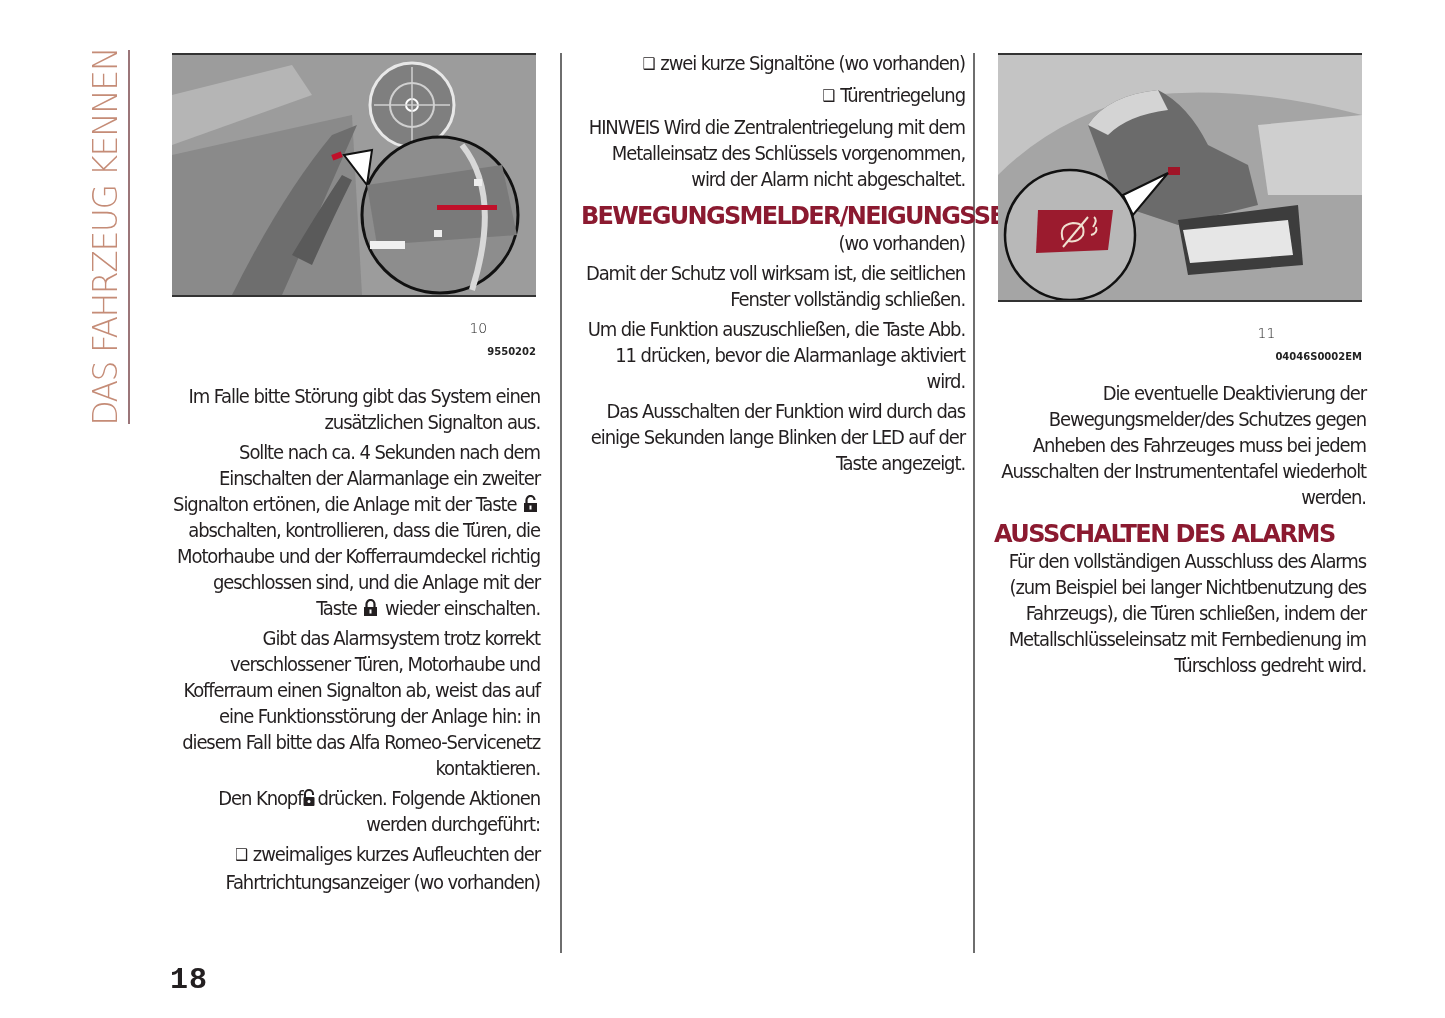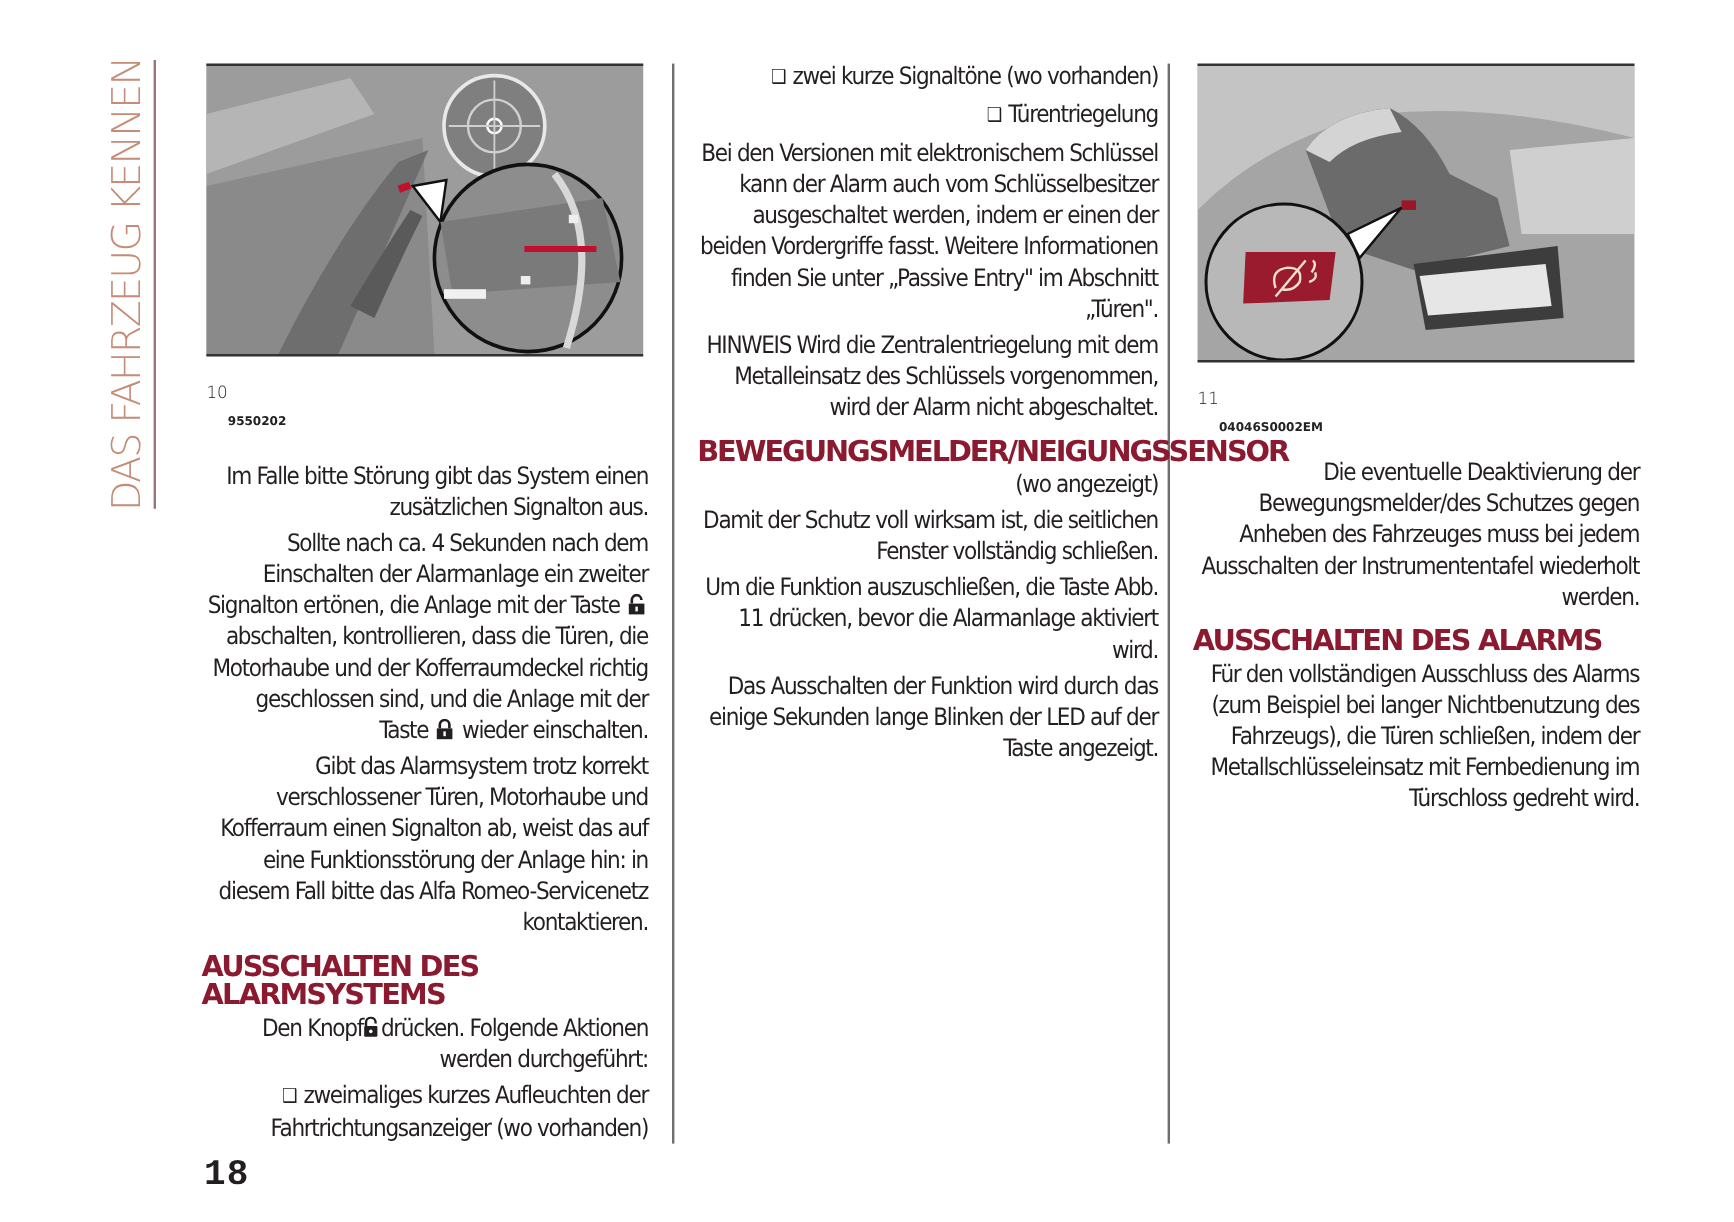--- a/index.html
+++ b/index.html
@@ -21,21 +21,21 @@
   .col1 { left: 168px; width: 372px; }
   .col2 { left: 581px; width: 384px; }
   .col3 { left: 994px; width: 372px; }
   .divider { position: absolute; top: 53px; width: 2px; background: #6e6e6e; height: 900px; }
   .div1 { left: 560px; }
   .div2 { left: 973px; }
   .figure { position: relative; border-top: 2px solid #333; border-bottom: 2px solid #333; overflow: hidden; }
   .fig1 { left: 4px; width: 364px; height: 240px; top: 3px; background: #9a9a9a; }
   .fig2 { width: 364px; height: 245px; top: 3px; left: 4px; background: #a2a2a2; }
   .figure svg { position: absolute; left: 0; top: 0; width: 100%; height: 100%; }
-  .fig-caption { display: flex; justify-content: flex-start; align-items: center; margin: 4px 4px 0 4px; width: 364px; }
+  .fig-caption { display: flex; justify-content: flex-end; align-items: center; margin: 4px 4px 0 4px; width: 364px; }
   .fig-num { font-family: "DejaVu Sans", sans-serif; font-size: 14px; font-weight: 300; color: #222; }
   .fig-code { font-family: "DejaVu Sans", sans-serif; font-size: 10px; font-weight: bold; color: #222; margin-top: 48px; }
   p.t {
     margin: 0 0 4px 0; font-family: "DejaVu Sans Condensed", "DejaVu Sans", sans-serif;
     font-size: 20px; line-height: 26px; letter-spacing: -1.1px; font-stretch: condensed; text-align: right;
   }
   h3.h {
     margin: 12px 0 2px 0; font-family: "DejaVu Sans", sans-serif; font-weight: bold;
     font-size: 24px; line-height: 24px; letter-spacing: -1.5px; color: #8b1a30; text-transform: uppercase;
   }
@@ -98,39 +98,37 @@
       <span>abschalten, kontrollieren, dass die Türen, die Motorhaube und der Kofferraumdeckel richtig geschlossen sind, und die Anlage mit der Taste</span>
       <svg class="icon-inline" viewBox="0 0 15 18">
         <path d="M3.5 8 V5 a4 4 0 0 1 8 0 V8" fill="none" stroke="#231f20" stroke-width="2.2"></path>
         <rect x="1" y="8" width="13" height="9" fill="#231f20"></rect>
         <rect x="6.5" y="10.5" width="2" height="4" fill="#fff"></rect>
       </svg>
       <span>wieder einschalten.</span>
     </p>
     <p class="t">Gibt das Alarmsystem trotz korrekt verschlossener Türen, Motorhaube und Kofferraum einen Signalton ab, weist das auf eine Funktionsstörung der Anlage hin: in diesem Fall bitte das Alfa Romeo-Servicenetz kontaktieren.</p>
 
-    <h3 class="h">AUSSCHALTEN DES ALARMSYSTEMS</h3>
     <p class="t">
       <span>Den Knopf</span><svg class="icon-inline" viewBox="0 0 15 18" style="margin:0;">
         <path d="M3 8 V5 a4 4 0 0 1 8 0 V6" fill="none" stroke="#231f20" stroke-width="2"></path>
         <rect x="1.5" y="8" width="11" height="9" rx="1" fill="#231f20"></rect>
         <circle cx="7" cy="12.5" r="1.5" fill="#fff"></circle>
       </svg><span>drücken. Folgende Aktionen werden durchgeführt:</span>
     </p>
     <p class="t bullet">zweimaliges kurzes Aufleuchten der Fahrtrichtungsanzeiger (wo vorhanden)</p>
   </div>
 </div>
 
 <div class="col col2">
   <p class="t bullet">zwei kurze Signaltöne (wo vorhanden)</p>
   <p class="t bullet">Türentriegelung</p>
-  <p class="t">Bei den Versionen mit elektronischem Schlüssel kann der Alarm auch vom Schlüsselbesitzer ausgeschaltet werden, indem er einen der beiden Vordergriffe fasst. Weitere Informationen finden Sie unter „Passive Entry" im Abschnitt „Türen".</p>
   <p class="t">HINWEIS Wird die Zentralentriegelung mit dem Metalleinsatz des Schlüssels vorgenommen, wird der Alarm nicht abgeschaltet.</p>
   <h3 class="h" style="letter-spacing:-1.7px;">BEWEGUNGSMELDER/NEIGUNGSSENSOR</h3>
-  <p class="t">(wo angezeigt)</p>
+  <p class="t">(wo vorhanden)</p>
   <p class="t">Damit der Schutz voll wirksam ist, die seitlichen Fenster vollständig schließen.</p>
   <p class="t">Um die Funktion auszuschließen, die Taste Abb. 11 drücken, bevor die Alarmanlage aktiviert wird.</p>
   <p class="t">Das Ausschalten der Funktion wird durch das einige Sekunden lange Blinken der LED auf der Taste angezeigt.</p>
 </div>
 
 <div class="col col3">
   <div class="figure fig2">
     <svg viewBox="0 0 364 245" preserveAspectRatio="none">
       <rect x="0" y="0" width="364" height="245" fill="#a5a5a5"></rect>
       <path d="M0 0 H364 V60 Q250 30 150 40 Q60 60 0 120 Z" fill="#c4c4c4"></path>

